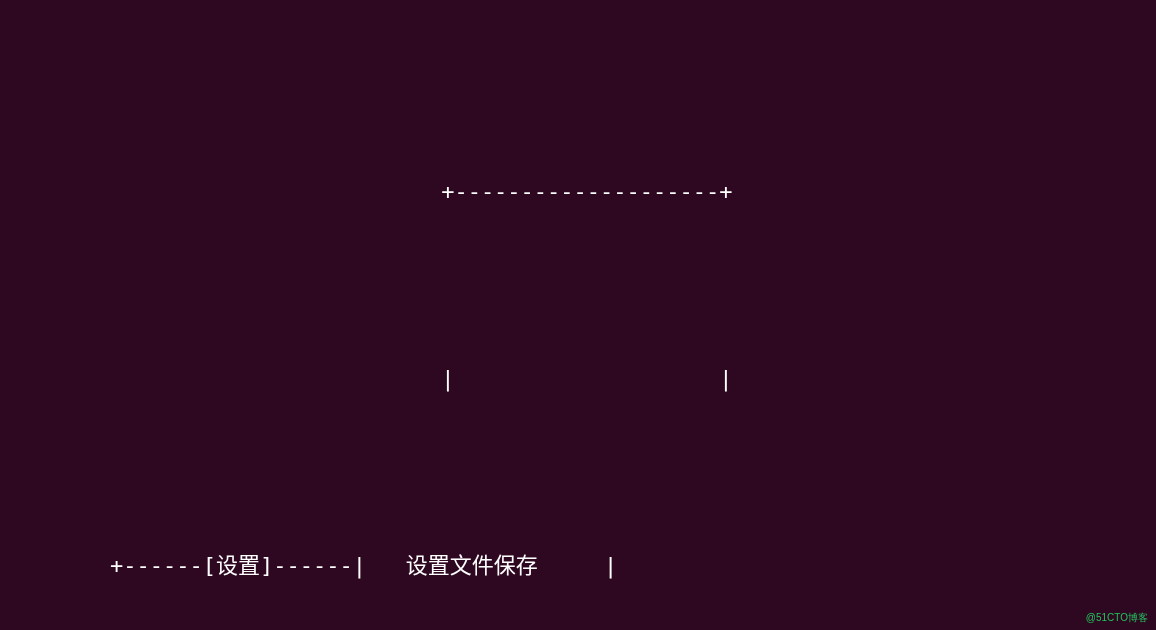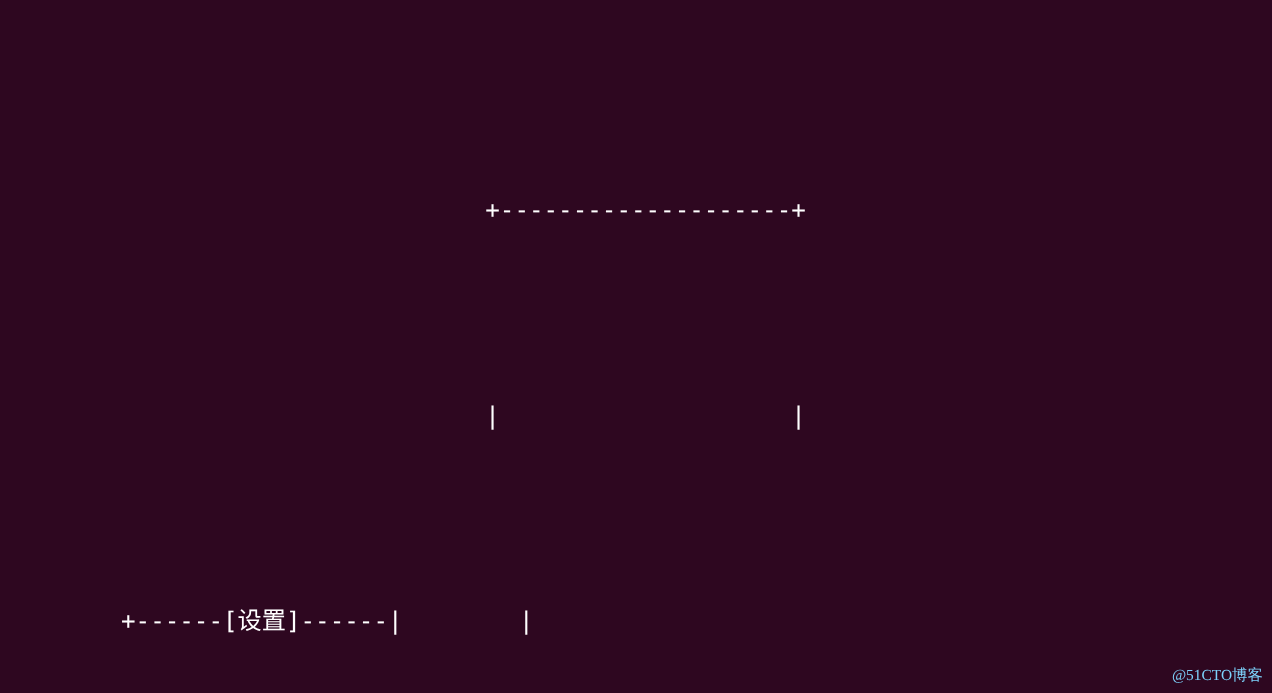--- a/index.html
+++ b/index.html
@@ -26,23 +26,23 @@
     height: 46px;
     align-items: center;
   }
   .seg {
     white-space: pre;
   }
   .watermark {
     position: absolute;
     right: 8px;
     bottom: 4px;
-    font-size: 14px;
-    color: #7dd3fc;
-    font-family: Liberation Serif, serif;
+    font-size: 10px;
+    color: #22c55e;
+    font-family: Liberation Sans, sans-serif;
   }
 </style>
 </head>
 <body>
 
 <div class="screen">
 
   
   <div class="row">
     <span class="seg">                         </span>
@@ -54,20 +54,21 @@
     <span class="seg">                         </span>
     <span class="seg">|                    |</span>
   </div>
 
   
   <div class="row">
     <span class="seg">+------[</span>
     <span class="seg">设置</span>
     <span class="seg">]------</span>
     <span class="seg">|   </span>
+    <span class="seg">设置文件保存</span>
     <span class="seg">     |</span>
   </div>
 
   
   
 
   
   
 
   

